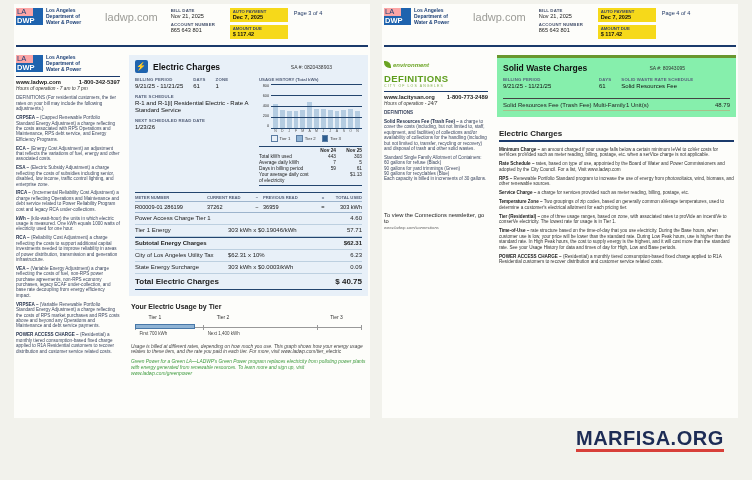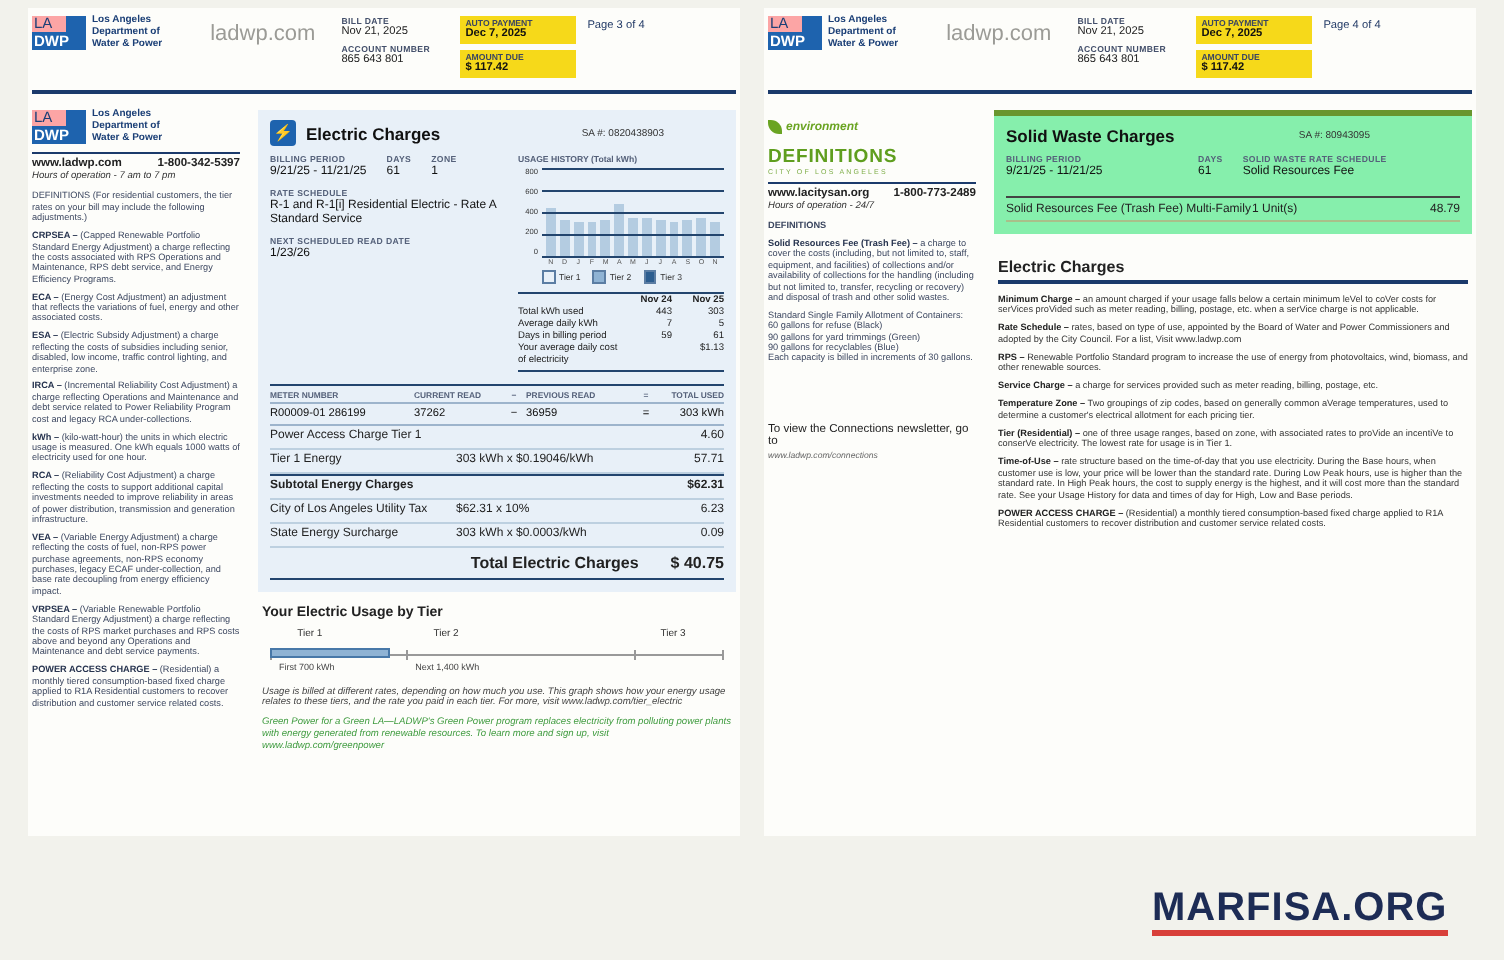--- a/index.html
+++ b/index.html
@@ -80,21 +80,21 @@
 
   
   .mhead{display:flex;font-size:4.2px;color:#55617a;font-weight:bold;border-top:1px solid #23456e;border-bottom:1px solid #9db4cc;padding:2px 0 1px;margin-top:6px}
   .mrow{display:flex;font-size:5.6px;color:#111;padding:2px 0;border-bottom:1px solid #9db4cc}
   .mc0{width:72px}.mc1{width:44px}.mc2{width:12px;text-align:center}.mc3{width:54px}.mc4{width:12px;text-align:center}.mc5{flex:1;text-align:right}
   .chg .row{display:flex;font-size:6px;padding:2.5px 0;border-bottom:1px solid #bdd0e0}
   .chg .lab{flex:1}
   .chg .calc{width:96px}
   .chg .amt{width:38px;text-align:right}
   .chg .subtotal{font-weight:bold;border-top:1px solid #23456e}
-  .etotal{display:flex;justify-content:flex-end;gap:16px;font-size:8px;font-weight:bold;color:#222;padding:3px 0;border-bottom:1.5px solid #23456e}
+  .etotal{display:flex;justify-content:space-between;gap:16px;font-size:8px;font-weight:bold;color:#222;padding:3px 0;border-bottom:1.5px solid #23456e}
 
   
   .tier{margin-top:7px;padding:0 2px}
   .tier h3{font-size:7px;margin:0 0 4px;font-weight:bold;color:#222}
   .tierbar{position:relative;height:26px;margin:0 4px}
   .tl{position:absolute;top:0;font-size:5px;color:#333}
   .tline{position:absolute;top:13px;left:0;right:0;border-top:1px solid #999}
   .tick{position:absolute;top:11px;width:1px;height:5px;background:#999}
   .ubar{position:absolute;top:10px;left:0;width:58px;height:3px;background:#8fb3d4;border:1px solid #4878a8}
   .ts{position:absolute;top:17px;font-size:4.5px;color:#444}
@@ -110,21 +110,21 @@
   .gtotal{display:flex;justify-content:flex-end;gap:16px;font-size:8px;font-weight:bold;color:#222;padding:3px 0}
 
   
   .edefs{margin-top:12px;padding:0 2px}
   .edefs h3{font-size:8px;font-weight:bold;margin:0;color:#222}
   .edefs .rule{height:1.5px;background:#1b3a6b;margin:2px 0 5px}
   .edefs p{font-size:4.6px;line-height:5.5px;margin:0 0 3.5px;color:#333}
   .edefs b{color:#222}
 
   
-  .wm{position:absolute;left:576px;top:444px}
+  .wm{position:absolute;left:576px;top:428px}
   .wm .t{font-size:20px;font-weight:bold;color:#1d2c55;letter-spacing:.5px;line-height:20px}
   .wm .u{height:3px;background:#d8403a;margin-top:1px}
 </style>
 </head>
 <body>
 
 <div class="page" id="page3">
   <div class="hdr">
     <div class="dwp-logo">
       <div class="la">LA</div>

